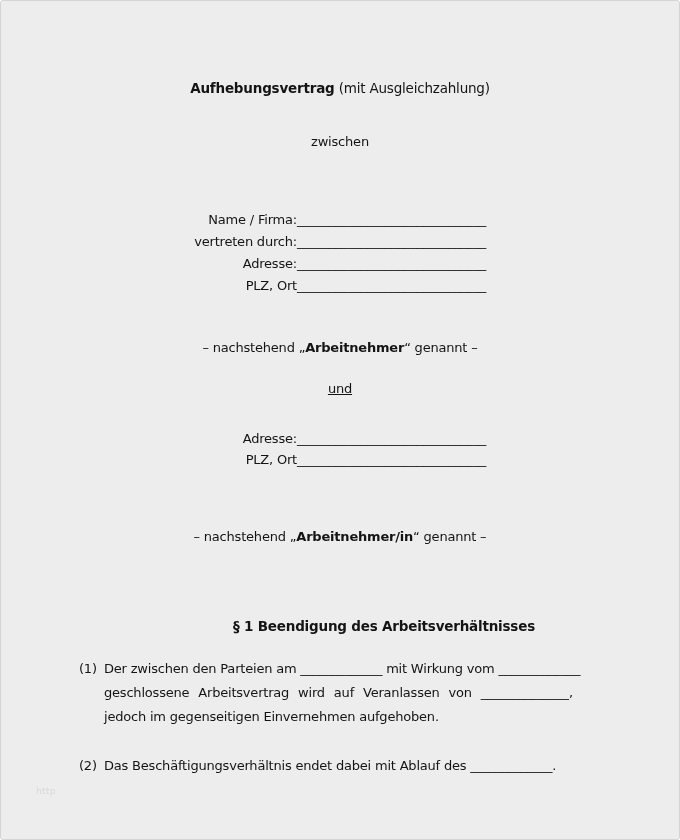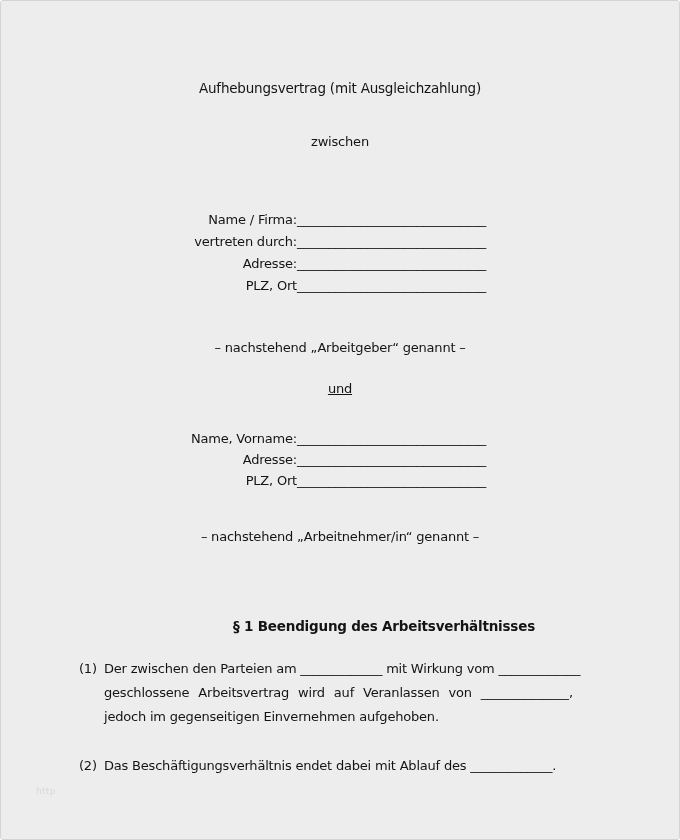--- a/index.html
+++ b/index.html
@@ -21,21 +21,21 @@
     letter-spacing: -0.2px;
     overflow: hidden;
   }
   .centered {
     position: absolute;
     left: 0;
     width: 100%;
     text-align: center;
     line-height: 18px;
   }
-  .bold { font-weight: normal; }
+  .bold { font-weight: bold; }
   .title { top: 78px; font-size: 13.5px; }
   .between { top: 132px; }
   .and { top: 379px; text-decoration: underline; }
 
   .fieldblock {
     position: absolute;
     left: 0;
     width: 485px;
     text-align: right;
   }
@@ -93,27 +93,26 @@
   <div class="centered between">zwischen</div>
 
   <div class="fieldblock fieldblock-employer">
     <div class="fieldrow"><span>Name / Firma:</span><span class="fill-line">______________________________</span></div>
     <div class="fieldrow"><span>vertreten durch:</span><span class="fill-line">______________________________</span></div>
     <div class="fieldrow"><span>Adresse:</span><span class="fill-line">______________________________</span></div>
     <div class="fieldrow"><span>PLZ, Ort</span><span class="fill-line">______________________________</span></div>
   </div>
 
   <div class="centered tagline1">
-    <span>– nachstehend „</span><span class="bold">Arbeitgeber</span><span>“ genannt –</span>
+    <span>– nachstehend „</span><span class="bold">Arbeitnehmer</span><span>“ genannt –</span>
   </div>
 
   <div class="centered and">und</div>
 
   <div class="fieldblock fieldblock-employee">
-    <div class="fieldrow"><span>Name, Vorname:</span><span class="fill-line">______________________________</span></div>
     <div class="fieldrow"><span>Adresse:</span><span class="fill-line">______________________________</span></div>
     <div class="fieldrow"><span>PLZ, Ort</span><span class="fill-line">______________________________</span></div>
   </div>
 
   <div class="centered tagline2">
     <span>– nachstehend „</span><span class="bold">Arbeitnehmer/in</span><span>“ genannt –</span>
   </div>
 
   <div class="centered section-heading">§ 1 Beendigung des Arbeitsverhältnisses</div>
 

